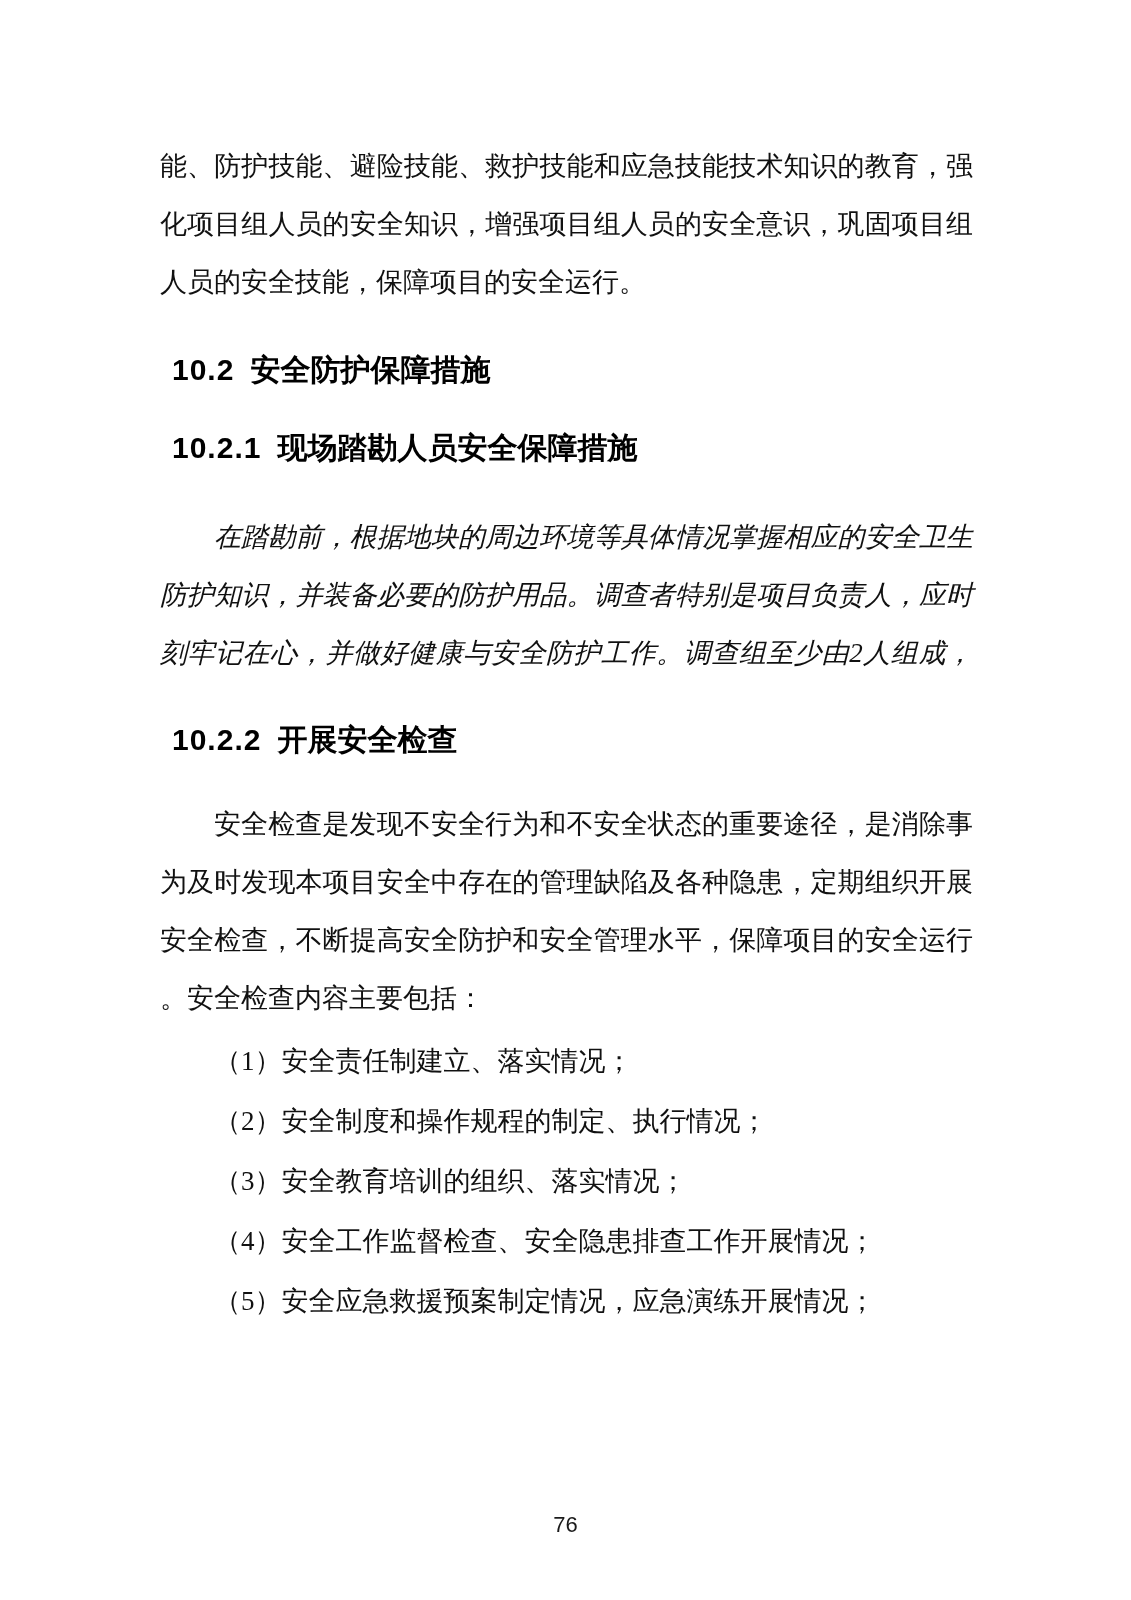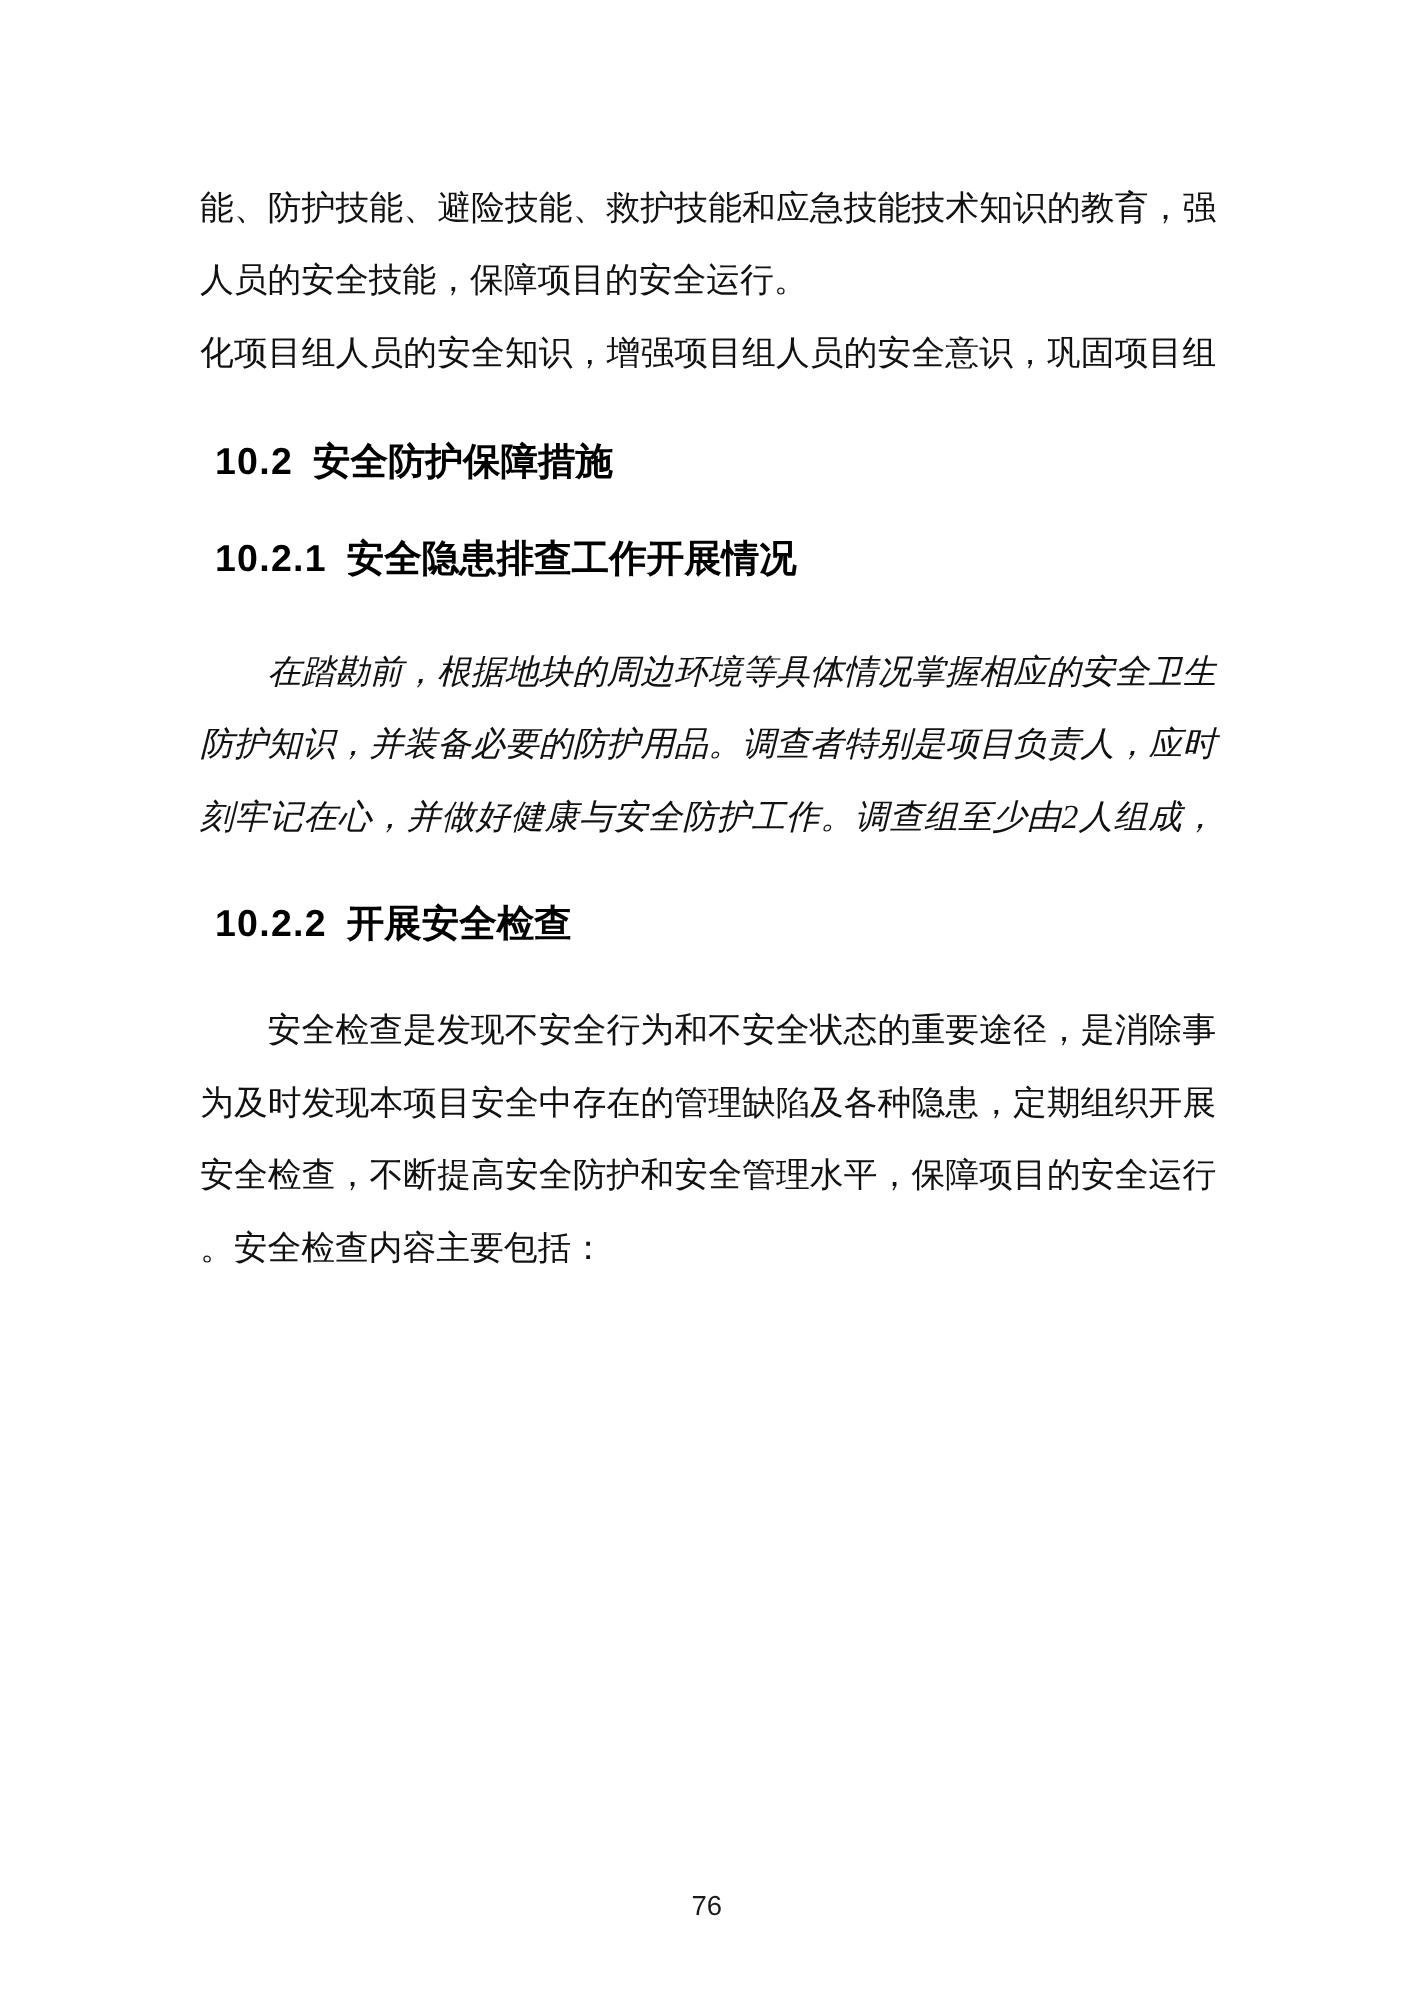--- a/index.html
+++ b/index.html
@@ -70,46 +70,53 @@
   }
 </style>
 </head>
 <body>
 
 <div class="page">
   <main class="content">
 
     <div class="para">
       <div class="line">能、防护技能、避险技能、救护技能和应急技能技术知识的教育，强</div>
+      <div class="line">化项目组人员的安全知识，增强项目组人员的安全意识，巩固项目组</div>
       <div class="line last">人员的安全技能，保障项目的安全运行。</div>
-      <div class="line">化项目组人员的安全知识，增强项目组人员的安全意识，巩固项目组</div>
     </div>
 
     <h2 class="heading h-10-2">
       <span class="num">10.2</span><span class="ttl">安全防护保障措施</span>
     </h2>
 
     <h3 class="heading h-10-2-1">
-      <span class="num">10.2.1</span><span class="ttl">安全隐患排查工作开展情况</span>
+      <span class="num">10.2.1</span><span class="ttl">现场踏勘人员安全保障措施</span>
     </h3>
 
     <div class="para para-survey">
       <div class="line indent">在踏勘前，根据地块的周边环境等具体情况掌握相应的安全卫生</div>
       <div class="line">防护知识，并装备必要的防护用品。调查者特别是项目负责人，应时</div>
       <div class="line">刻牢记在心，并做好健康与安全防护工作。调查组至少由2人组成，</div>
     </div>
 
     <h3 class="heading h-10-2-2">
       <span class="num">10.2.2</span><span class="ttl">开展安全检查</span>
     </h3>
 
     <div class="para para-inspection">
       <div class="line indent">安全检查是发现不安全行为和不安全状态的重要途径，是消除事</div>
       <div class="line">为及时发现本项目安全中存在的管理缺陷及各种隐患，定期组织开展</div>
       <div class="line">安全检查，不断提高安全防护和安全管理水平，保障项目的安全运行</div>
       <div class="line last">。安全检查内容主要包括：</div>
     </div>
 
+    <div class="checklist">
+      <div class="check-item">（1）安全责任制建立、落实情况；</div>
+      <div class="check-item">（2）安全制度和操作规程的制定、执行情况；</div>
+      <div class="check-item">（3）安全教育培训的组织、落实情况；</div>
+      <div class="check-item">（4）安全工作监督检查、安全隐患排查工作开展情况；</div>
+      <div class="check-item">（5）安全应急救援预案制定情况，应急演练开展情况；</div>
+    </div>
 
   </main>
 
   <div class="page-num">76</div>
 </div>
 
 </body></html>

